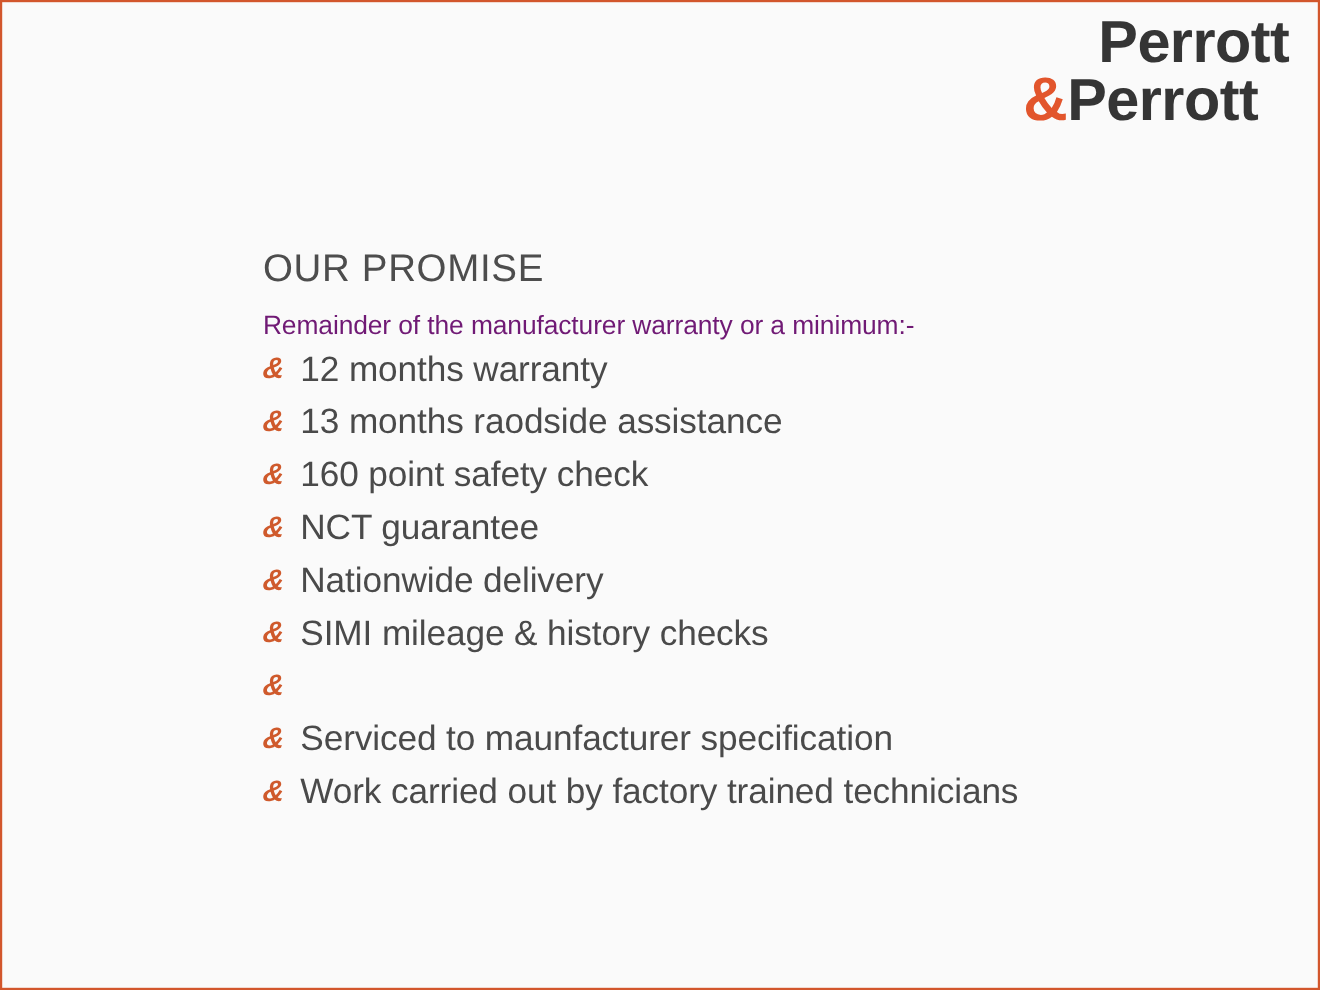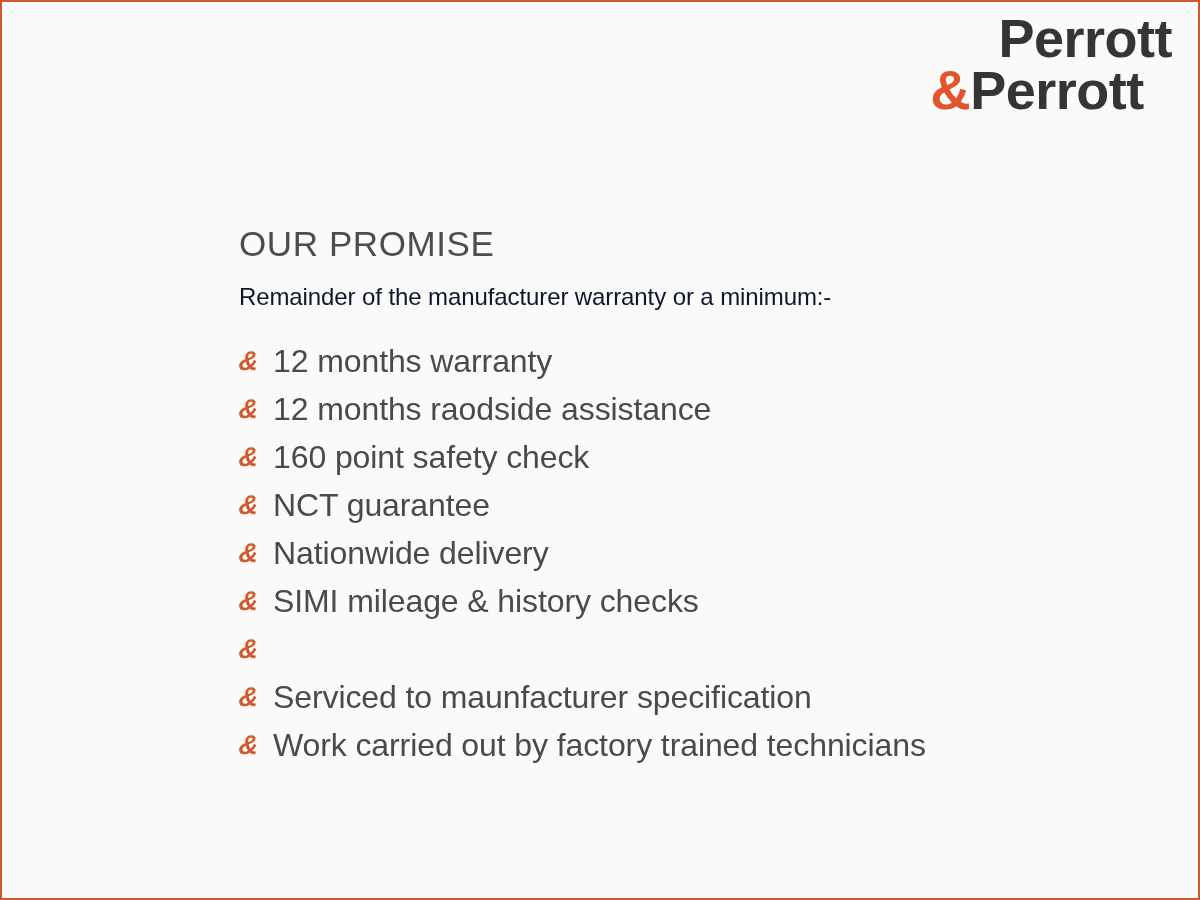--- a/index.html
+++ b/index.html
@@ -84,24 +84,23 @@
   #page-title {
     font-size: 35px;
     font-weight: normal;
     color: #4d4d4d;
     letter-spacing: 0.6px;
     margin-bottom: 19px;
   }
 
   #subtitle {
     font-size: 24px;
-    color: #0f172a;
+    color: #701a75;
     font-weight: normal;
     letter-spacing: -0.1px;
-    margin-bottom: 26px;
   }
 
   #promise-list {
     list-style: none;
   }
 
   .promise-item {
     display: flex;
     align-items: center;
     height: 48px;
@@ -146,21 +145,21 @@
 
     <ul id="promise-list">
 
       <li class="promise-item">
         <span class="bullet-amp-icon">&amp;</span>
         <span class="promise-label">12 months warranty</span>
       </li>
 
       <li class="promise-item">
         <span class="bullet-amp-icon">&amp;</span>
-        <span class="promise-label">12 months raodside assistance</span>
+        <span class="promise-label">13 months raodside assistance</span>
       </li>
 
       <li class="promise-item">
         <span class="bullet-amp-icon">&amp;</span>
         <span class="promise-label">160 point safety check</span>
       </li>
 
       <li class="promise-item">
         <span class="bullet-amp-icon">&amp;</span>
         <span class="promise-label">NCT guarantee</span>

